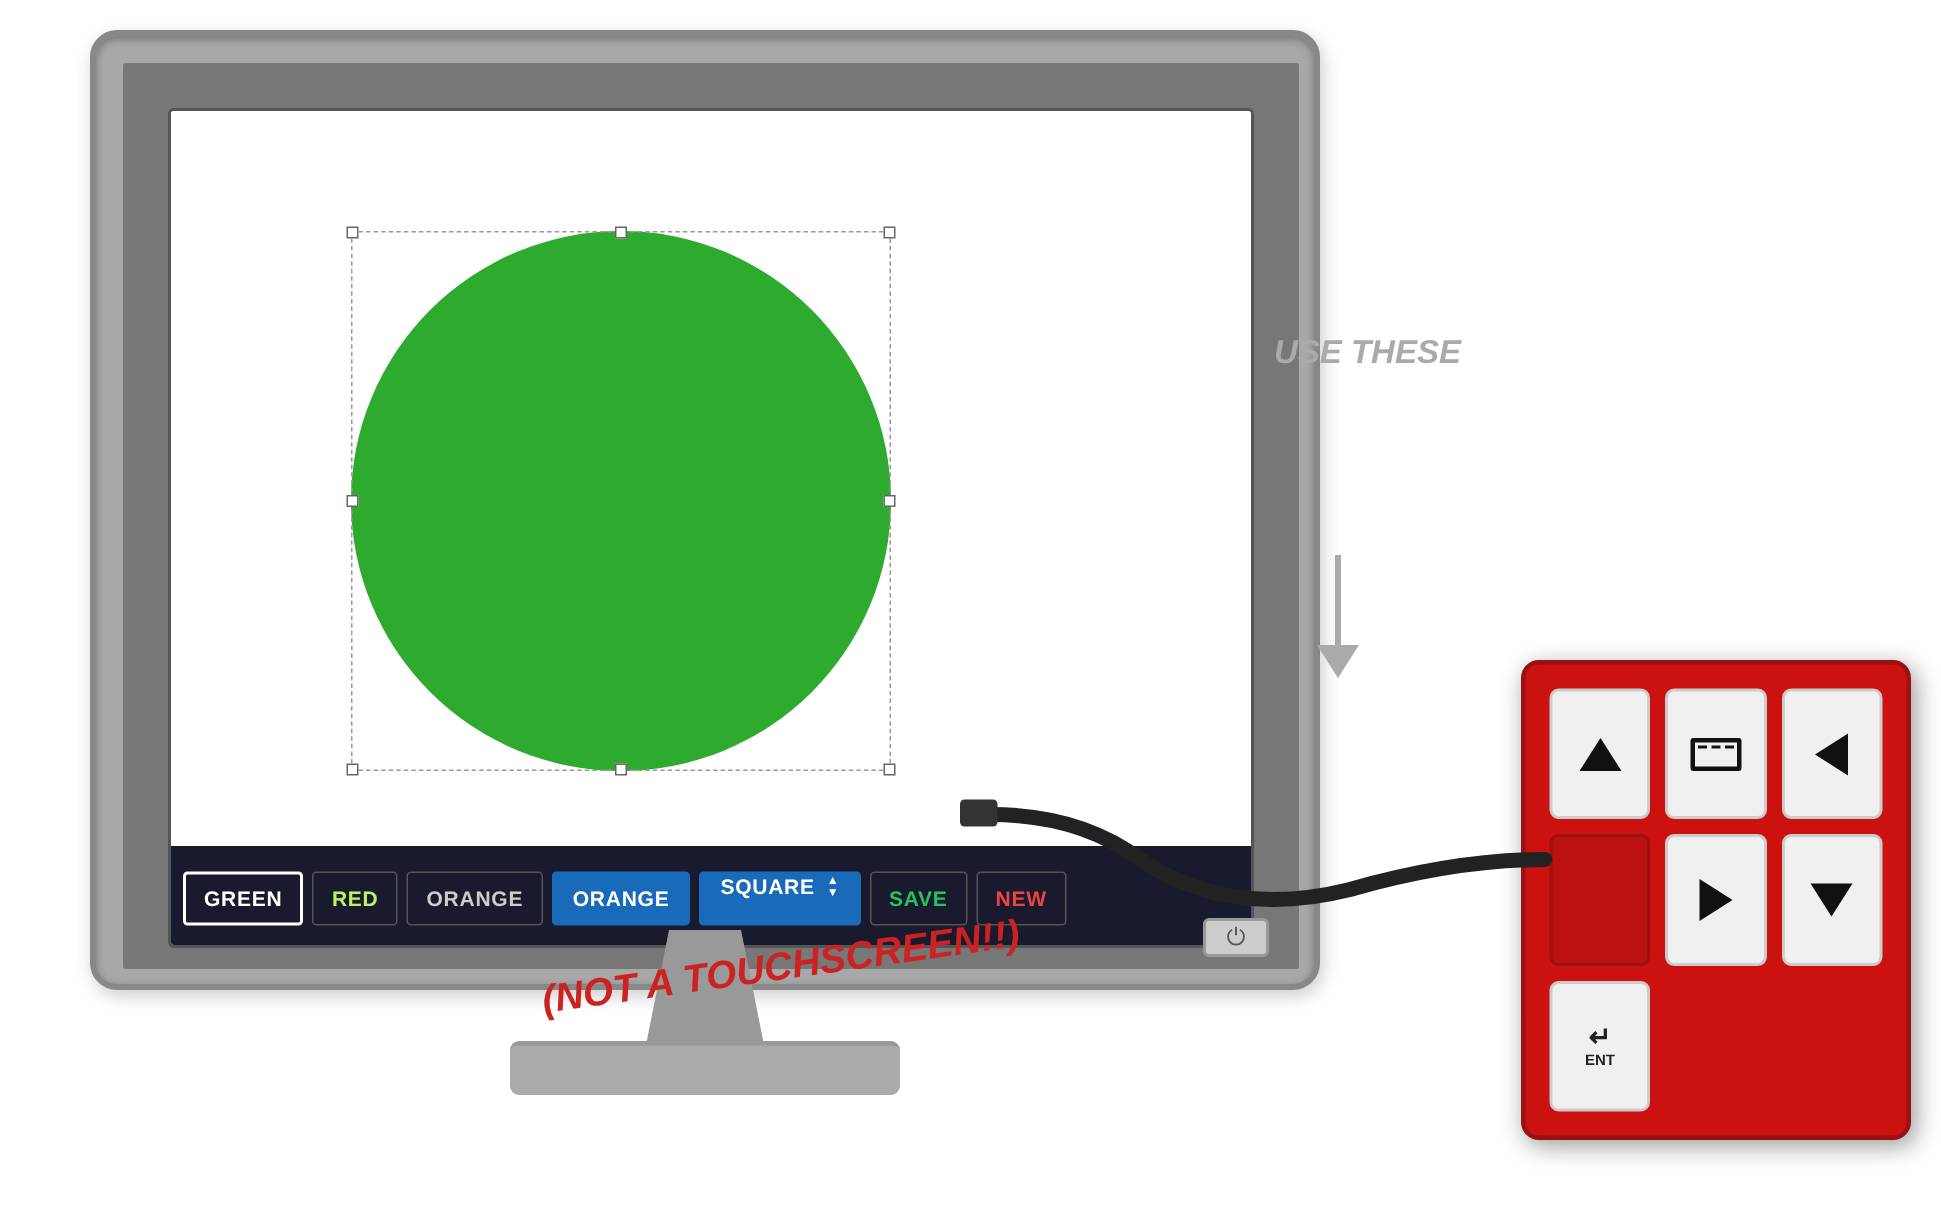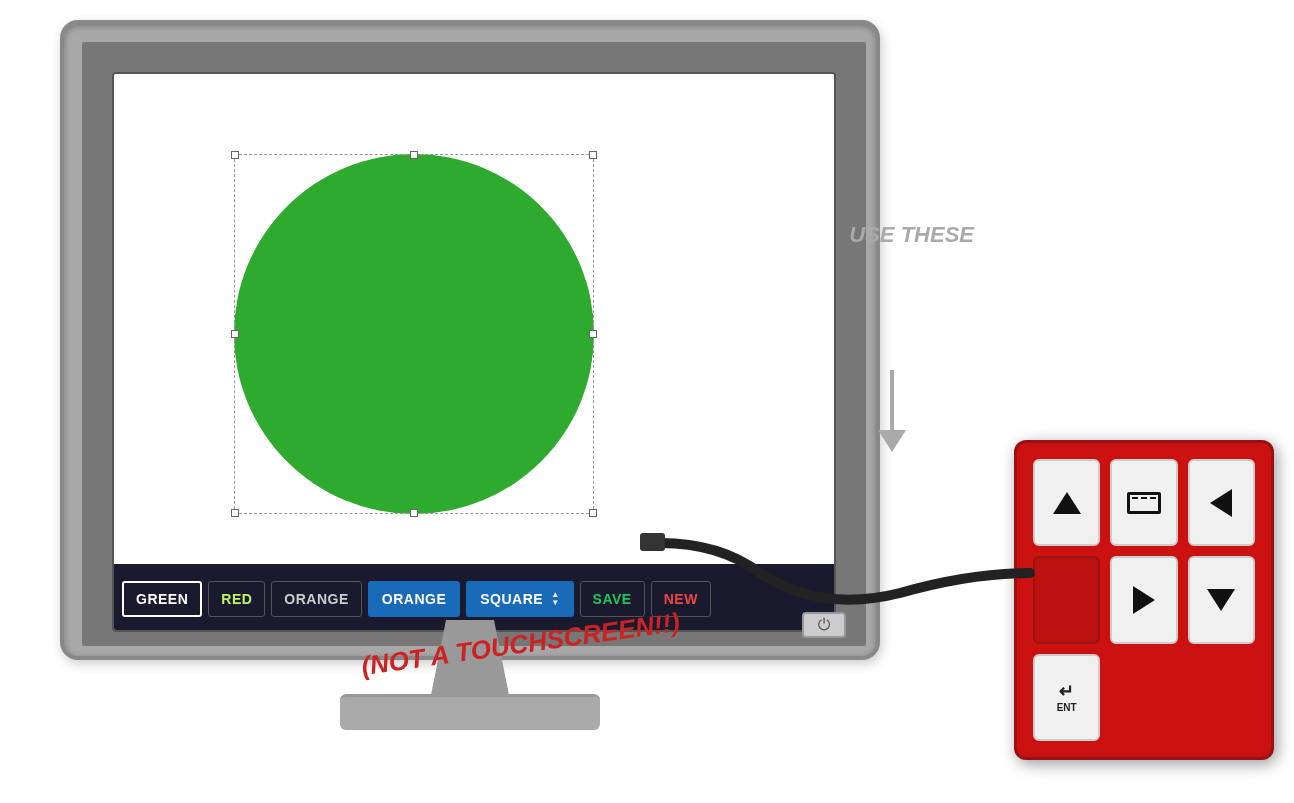--- a/index.html
+++ b/index.html
@@ -138,21 +138,21 @@
 
     .toolbar-btn.active-blue {
       background: #1a6aba;
       border: 2px solid #1a6aba;
     }
 
     .toolbar-btn.active-blue-select {
       background: #1a6aba;
       border: 2px solid #1a6aba;
       display: flex;
-      align-items: center;
+      align-items: flex-start;
       gap: 4px;
     }
 
     .select-arrows {
       display: flex;
       flex-direction: column;
       align-items: center;
       margin-left: 4px;
     }
 

